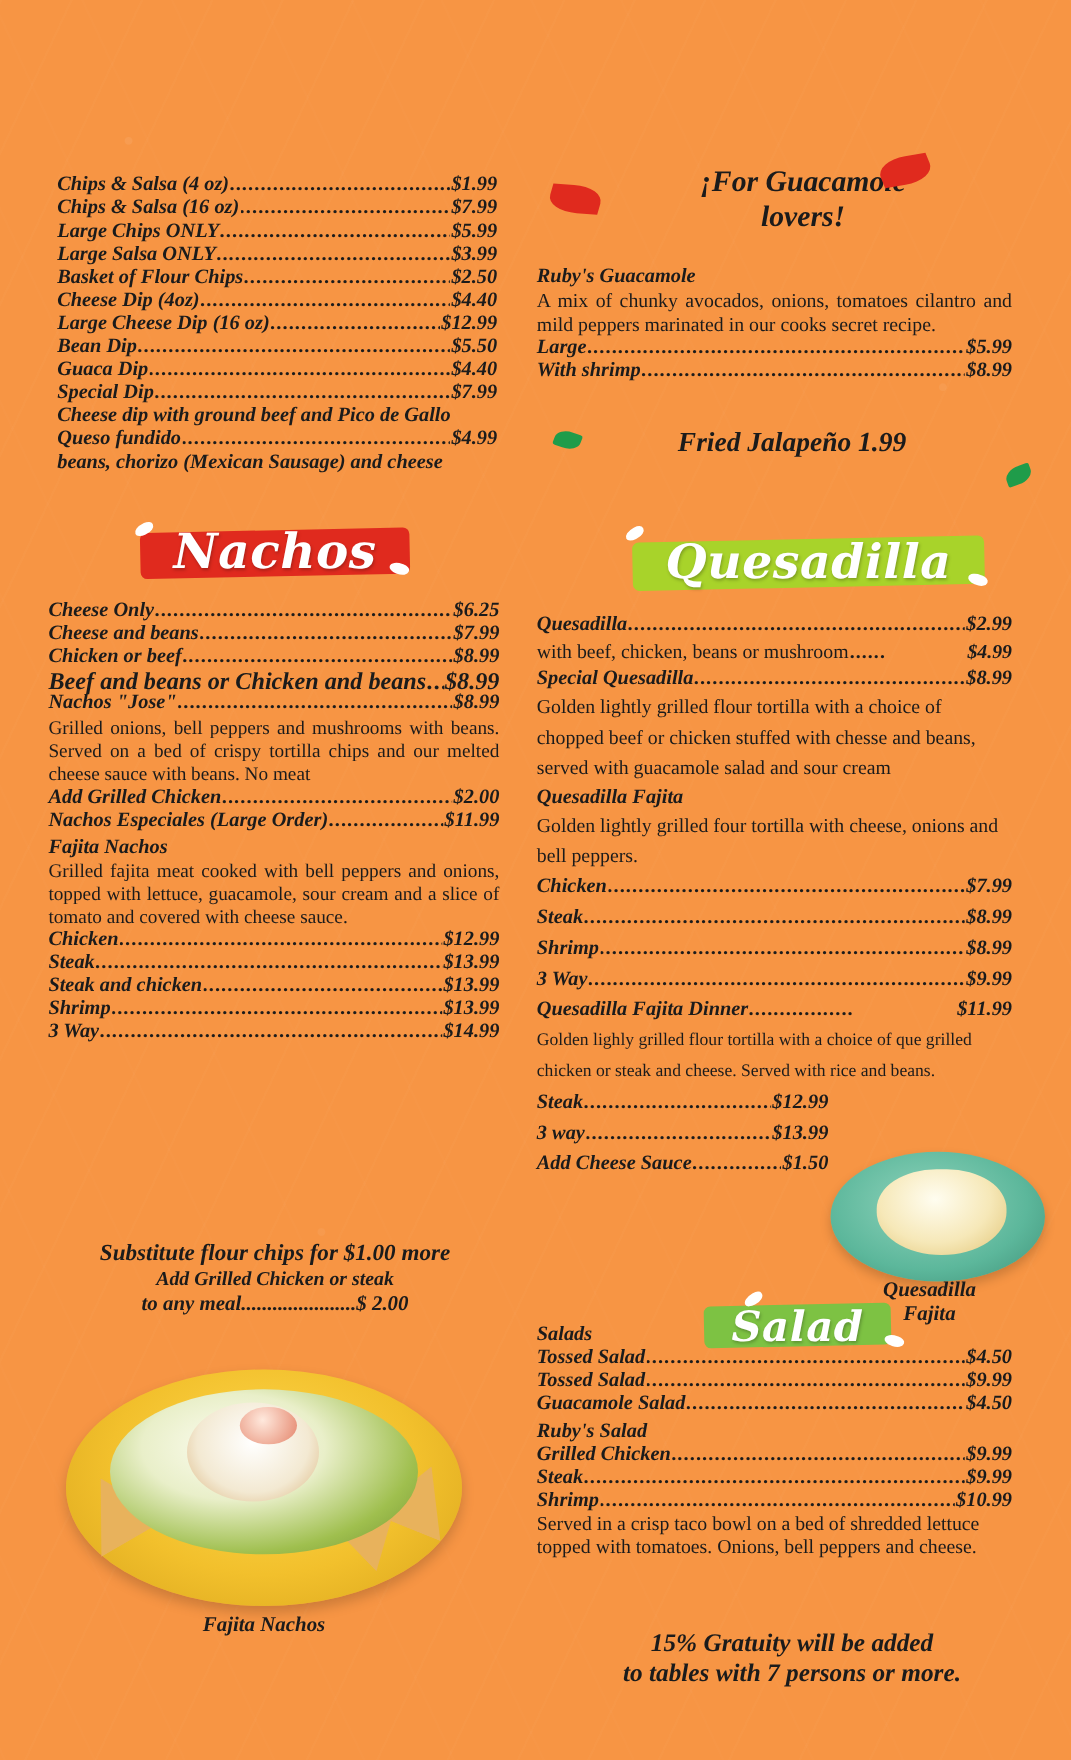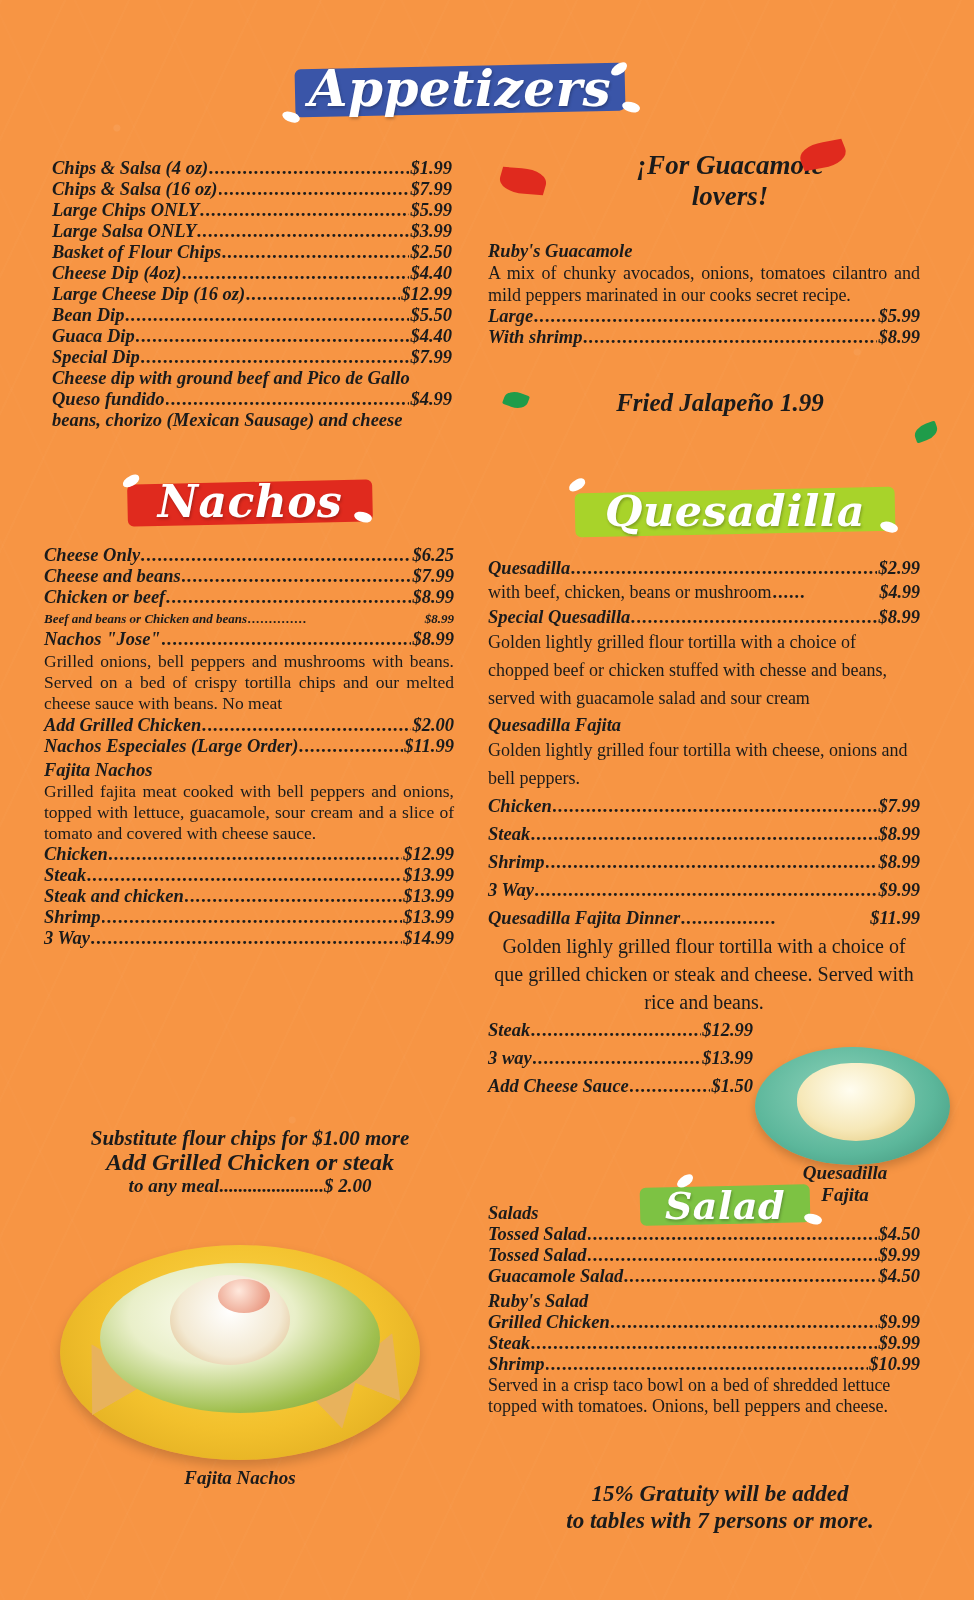--- a/index.html
+++ b/index.html
@@ -122,27 +122,20 @@
   .caption{
     font-style:italic;font-weight:bold;color:#1b1b1b;text-align:center;font-size:19px;line-height:22px;
   }
 </style>
 </head>
 <body>
 
 <div class="page">
   <div class="texture"></div>
 
-  <div class="banner" style="position:absolute;left:250px;top:52px;width:420px;height:78px;">
-    <div class="brush" style="top:14px;width:330px;height:48px;background:#3a55a8;"></div>
-    <div class="leaf" style="left:32px;top:60px;transform:rotate(25deg);"></div>
-    <div class="leaf" style="left:360px;top:12px;transform:rotate(-30deg);"></div>
-    <div class="leaf" style="left:372px;top:50px;transform:rotate(20deg);"></div>
-    <div class="word" style="font-size:50px;line-height:74px;">Appetizers</div>
-  </div>
 
   <div class="col-left">
 
     <div style="position:absolute;left:52px;top:158px;width:400px;">
       <div class="item-row">
         <span class="nm">Chips &amp; Salsa (4 oz)</span>
         <span class="dots">...........................................................................</span>
         <span class="pr">$1.99</span>
       </div>
       <div class="item-row">
@@ -215,21 +208,21 @@
       <div class="item-row">
         <span class="nm">Cheese and beans</span>
         <span class="dots">...........................................................................</span>
         <span class="pr">$7.99</span>
       </div>
       <div class="item-row">
         <span class="nm">Chicken or beef</span>
         <span class="dots">...........................................................................</span>
         <span class="pr">$8.99</span>
       </div>
-      <div class="item-row" style="font-size:13px;justify-content:space-between;">
+      <div class="item-row" style="font-size:22px;justify-content:space-between;">
         <span class="nm">Beef and beans or Chicken and beans</span>
         <span class="dots">..............</span>
         <span class="pr">$8.99</span>
       </div>
       <div class="item-row">
         <span class="nm">Nachos "Jose"</span>
         <span class="dots">...........................................................................</span>
         <span class="pr">$8.99</span>
       </div>
       <div class="desc" style="margin-top:1px;">Grilled onions, bell peppers and mushrooms with beans. Served on a bed of crispy tortilla chips and our melted cheese sauce with beans. No meat</div>
@@ -267,21 +260,21 @@
       </div>
       <div class="item-row">
         <span class="nm">3 Way</span>
         <span class="dots">...........................................................................</span>
         <span class="pr">$14.99</span>
       </div>
     </div>
 
     <div style="position:absolute;left:40px;top:1125px;width:420px;">
       <div class="note-center" style="font-size:21px;line-height:26px;">Substitute flour chips for $1.00 more</div>
-      <div class="note-center" style="font-size:24px;line-height:23px;">Add Grilled Chicken or steak</div>
+      <div class="note-center" style="font-size:18px;line-height:23px;">Add Grilled Chicken or steak</div>
       <div class="note-center" style="font-size:19px;line-height:23px;">to any meal......................$ 2.00</div>
     </div>
 
     <div class="photo-nachos">
       <div class="plate"></div>
       <div class="chip" style="left:12px;top:95px;width:70px;height:62px;transform:rotate(-30deg);"></div>
       <div class="chip" style="left:288px;top:86px;width:66px;height:60px;transform:rotate(22deg);"></div>
       <div class="chip" style="left:250px;top:118px;width:60px;height:52px;transform:rotate(46deg);"></div>
       <div class="food1"></div>
       <div class="food2"></div>
@@ -369,21 +362,21 @@
       <div class="item-row" style="line-height:28px;">
         <span class="nm">3 Way</span>
         <span class="dots">...........................................................................</span>
         <span class="pr">$9.99</span>
       </div>
       <div class="item-row" style="line-height:28px;">
         <span class="nm">Quesadilla Fajita Dinner</span>
         <span class="dots">.................</span>
         <span class="pr">$11.99</span>
       </div>
-      <div class="desc" style="font-size:20px;line-height:28px;text-align:center;">Golden lighly grilled flour tortilla with a choice of que grilled chicken or steak and cheese. Served with rice and beans.</div>
+      <div class="desc" style="font-size:16px;line-height:28px;text-align:left;">Golden lighly grilled flour tortilla with a choice of que grilled chicken or steak and cheese. Served with rice and beans.</div>
       <div class="item-row" style="width:265px;line-height:28px;">
         <span class="nm">Steak</span>
         <span class="dots">.................................</span>
         <span class="pr">$12.99</span>
       </div>
       <div class="item-row" style="width:265px;line-height:28px;">
         <span class="nm">3 way</span>
         <span class="dots">.................................</span>
         <span class="pr">$13.99</span>
       </div>

